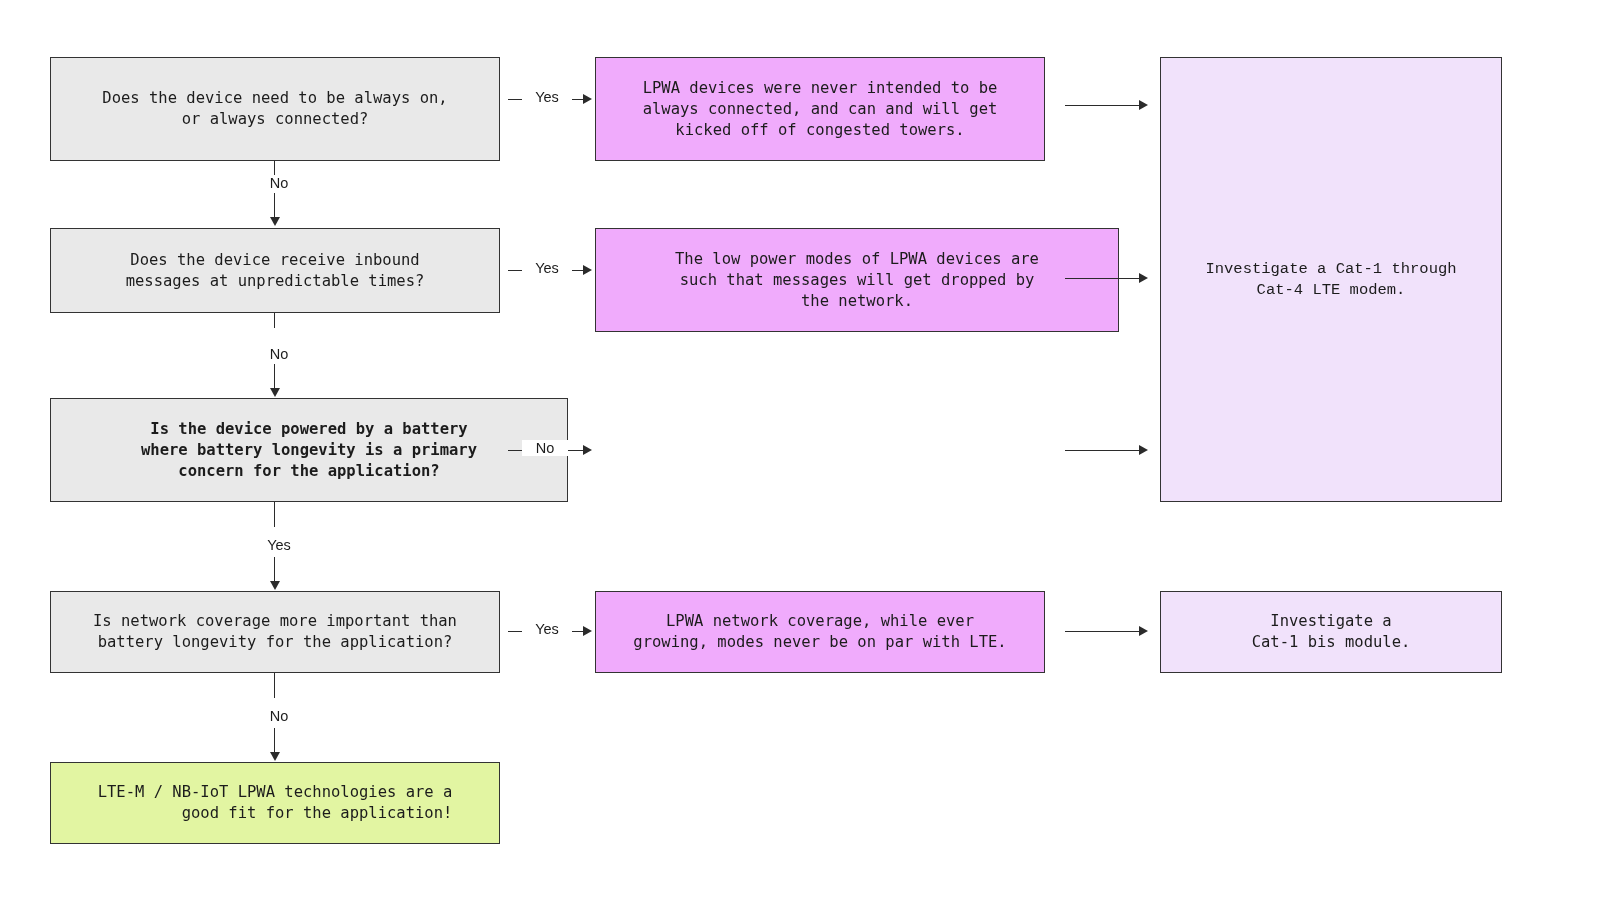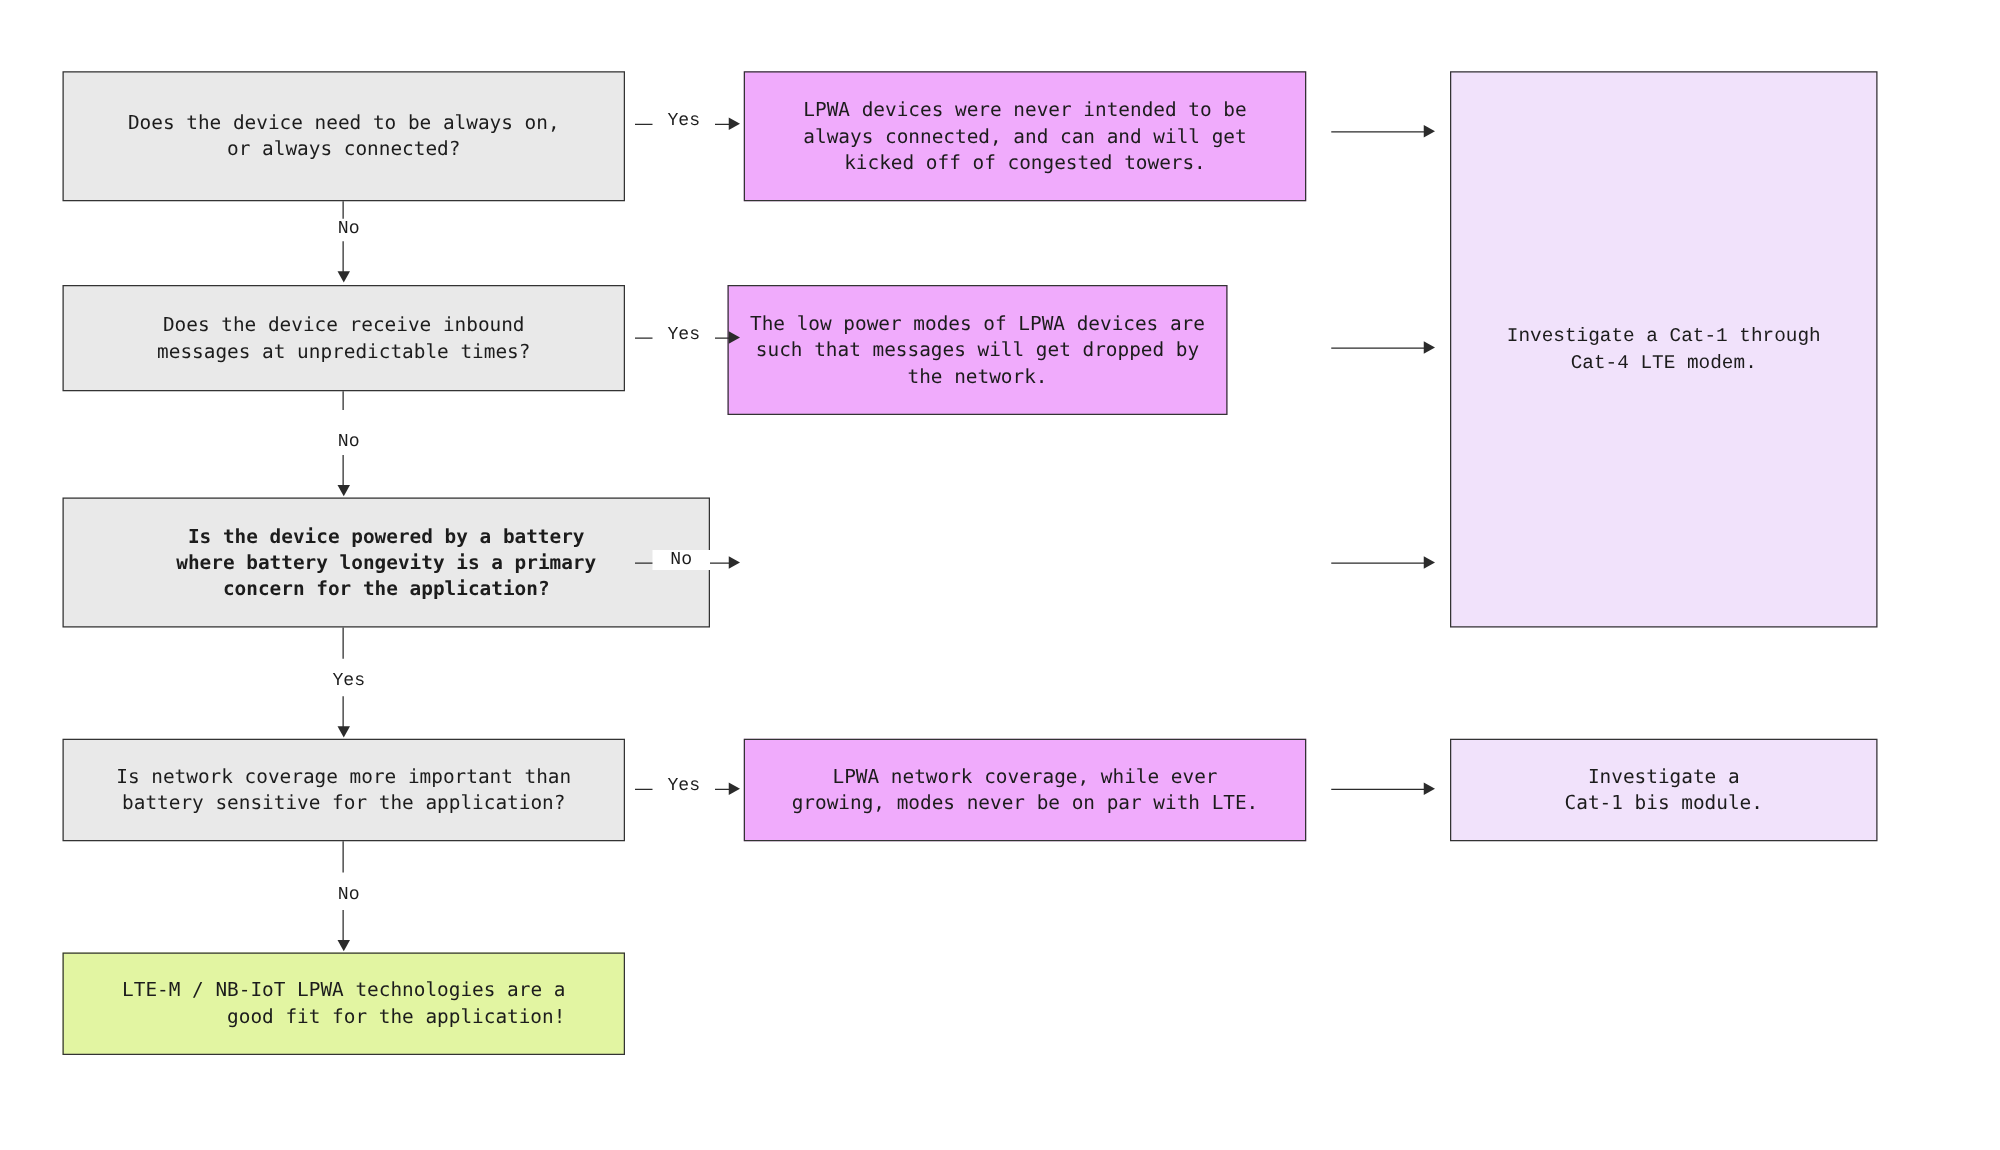--- a/index.html
+++ b/index.html
@@ -54,21 +54,21 @@
   }
   .arrow-right{
     position:absolute;
     width:0;height:0;
     border-top:5px solid transparent;
     border-bottom:5px solid transparent;
     border-left:9px solid #2b2b2b;
   }
   .edge-label{
     position:absolute;
-    font-family:Liberation Mono, monospace;
+    font-family:Liberation Sans, sans-serif;
     font-size:14.5px;
     color:#1c1c1c;
     background:#ffffff;
     padding:0 3px;
     white-space:nowrap;
     text-align:center;
   }
 </style>
 </head>
 <body>
@@ -79,30 +79,30 @@
 messages at unpredictable times?</div>
 
   <div class="node decision" style="left:50px;top:57px;width:450px;height:104px;">Does the device need to be always on,
 or always connected?</div>
 
   <div class="node decision" style="left:50px;top:398px;width:518px;height:104px;font-weight:bold;">Is the device powered by a battery
 where battery longevity is a primary
 concern for the application?</div>
 
   <div class="node decision" style="left:50px;top:591px;width:450px;height:82px;">Is network coverage more important than
-battery sensitive for the application?</div>
+battery longevity for the application?</div>
 
   <div class="node success" style="left:50px;top:762px;width:450px;height:82px;">LTE-M / NB-IoT LPWA technologies are a
 good fit for the application!</div>
 
   <div class="node warning" style="left:595px;top:57px;width:450px;height:104px;">LPWA devices were never intended to be
 always connected, and can and will get
 kicked off of congested towers.</div>
 
-  <div class="node warning" style="left:582px;top:228px;width:400px;height:104px;">The low power modes of LPWA devices are
+  <div class="node warning" style="left:595px;top:228px;width:524px;height:104px;">The low power modes of LPWA devices are
 such that messages will get dropped by
 the network.</div>
 
 
   <div class="node warning" style="left:595px;top:591px;width:450px;height:82px;">LPWA network coverage, while ever
 growing, modes never be on par with LTE.</div>
 
   <div class="node outcome" style="left:1160px;top:57px;width:342px;height:445px;font-family:Liberation Mono, monospace;">Investigate a Cat-1 through
 Cat-4 LTE modem.</div>
 

